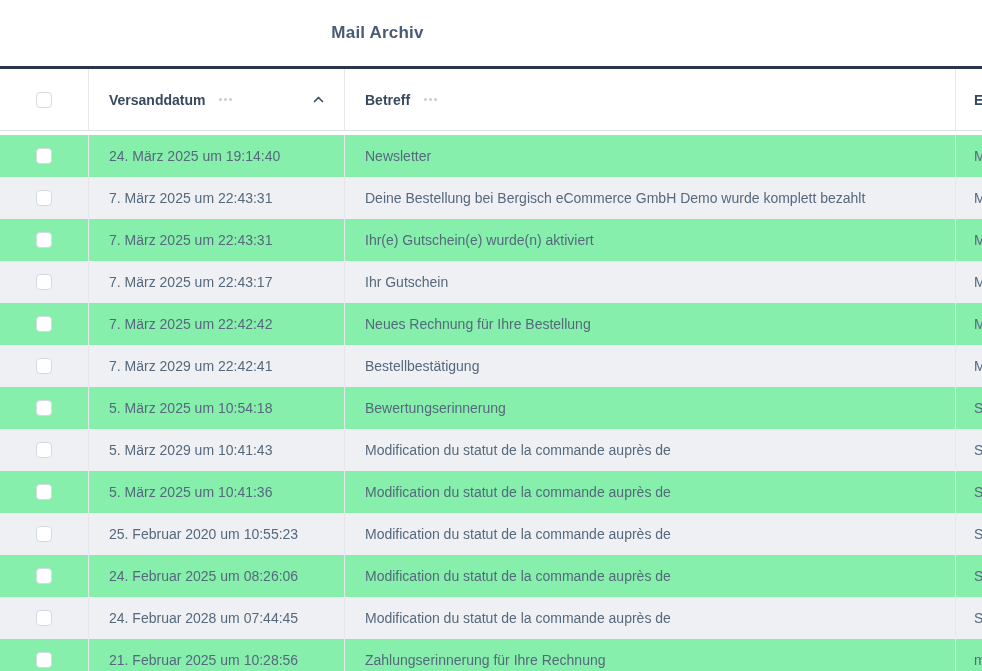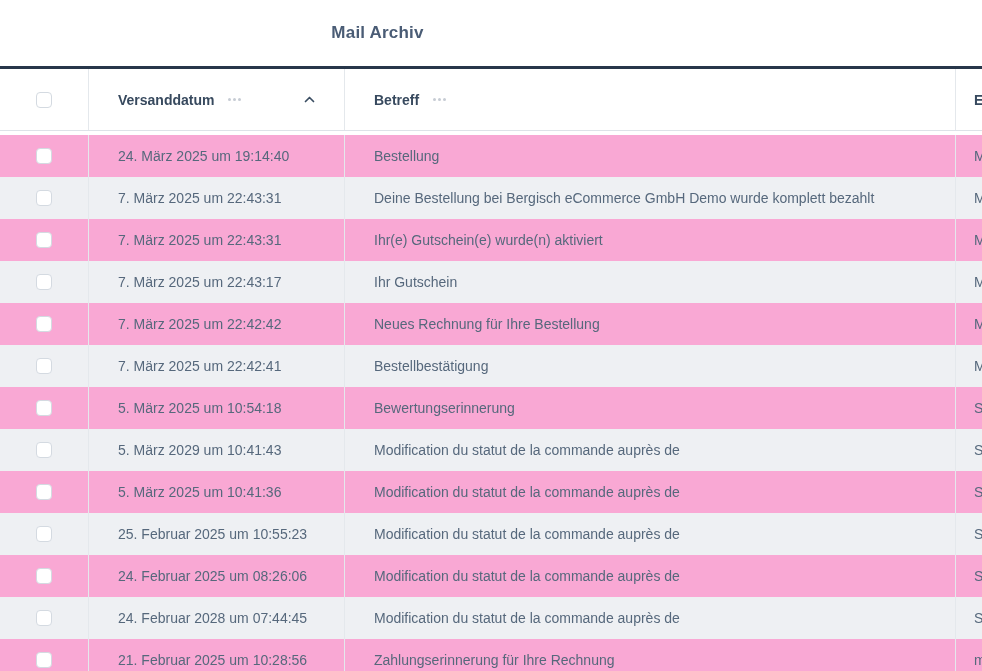--- a/index.html
+++ b/index.html
@@ -32,28 +32,28 @@
     display: grid;
     grid-template-columns: 88px 256px 611px 27px;
     align-items: center;
   }
   .thead {
     height: 62px;
     background: #ffffff;
     border-bottom: 1px solid #dde2e8;
   }
   .tbody { padding-top: 4px; background: #ffffff; }
-  .tr { height: 42px; background: #f9a8d4; }
+  .tr { height: 42px; background: #86efac; }
   .tr:nth-child(even) { background: #eef0f3; }
 
   .th, .td {
     height: 100%;
     display: flex;
     align-items: center;
-    padding: 0 29px;
+    padding: 0 20px;
     white-space: nowrap;
     overflow: hidden;
   }
   .th + .th, .td + .td { border-left: 1px solid #e4e8ec; }
 
   .th { font-weight: 700; color: #37495e; }
   .th-check, .td-check { justify-content: center; padding: 0; }
 
   .td-recipient, .th-recipient { padding: 0 0 0 18px; }
 
@@ -123,21 +123,21 @@
       <span>E</span>
     </div>
   </div>
 
   <div class="tbody">
       <div class="tr">
     <div class="td td-check">
       <span class="checkbox"></span>
     </div>
     <div class="td td-date">24. März 2025 um 19:14:40</div>
-    <div class="td td-subject">Bestellung</div>
+    <div class="td td-subject">Newsletter</div>
     <div class="td td-recipient">M</div>
   </div>
       <div class="tr">
     <div class="td td-check">
       <span class="checkbox"></span>
     </div>
     <div class="td td-date">7. März 2025 um 22:43:31</div>
     <div class="td td-subject">Deine Bestellung bei Bergisch eCommerce GmbH Demo wurde komplett bezahlt</div>
     <div class="td td-recipient">M</div>
   </div>
@@ -162,21 +162,21 @@
       <span class="checkbox"></span>
     </div>
     <div class="td td-date">7. März 2025 um 22:42:42</div>
     <div class="td td-subject">Neues Rechnung für Ihre Bestellung</div>
     <div class="td td-recipient">M</div>
   </div>
       <div class="tr">
     <div class="td td-check">
       <span class="checkbox"></span>
     </div>
-    <div class="td td-date">7. März 2025 um 22:42:41</div>
+    <div class="td td-date">7. März 2029 um 22:42:41</div>
     <div class="td td-subject">Bestellbestätigung</div>
     <div class="td td-recipient">M</div>
   </div>
       <div class="tr">
     <div class="td td-check">
       <span class="checkbox"></span>
     </div>
     <div class="td td-date">5. März 2025 um 10:54:18</div>
     <div class="td td-subject">Bewertungserinnerung</div>
     <div class="td td-recipient">S</div>
@@ -194,21 +194,21 @@
       <span class="checkbox"></span>
     </div>
     <div class="td td-date">5. März 2025 um 10:41:36</div>
     <div class="td td-subject">Modification du statut de la commande auprès de</div>
     <div class="td td-recipient">S</div>
   </div>
       <div class="tr">
     <div class="td td-check">
       <span class="checkbox"></span>
     </div>
-    <div class="td td-date">25. Februar 2025 um 10:55:23</div>
+    <div class="td td-date">25. Februar 2020 um 10:55:23</div>
     <div class="td td-subject">Modification du statut de la commande auprès de</div>
     <div class="td td-recipient">S</div>
   </div>
       <div class="tr">
     <div class="td td-check">
       <span class="checkbox"></span>
     </div>
     <div class="td td-date">24. Februar 2025 um 08:26:06</div>
     <div class="td td-subject">Modification du statut de la commande auprès de</div>
     <div class="td td-recipient">S</div>

